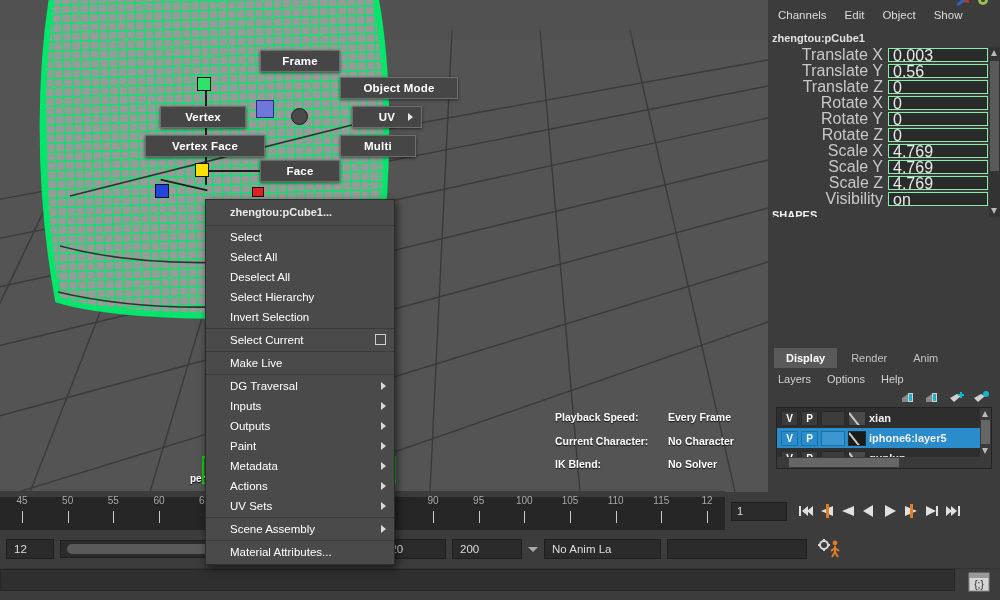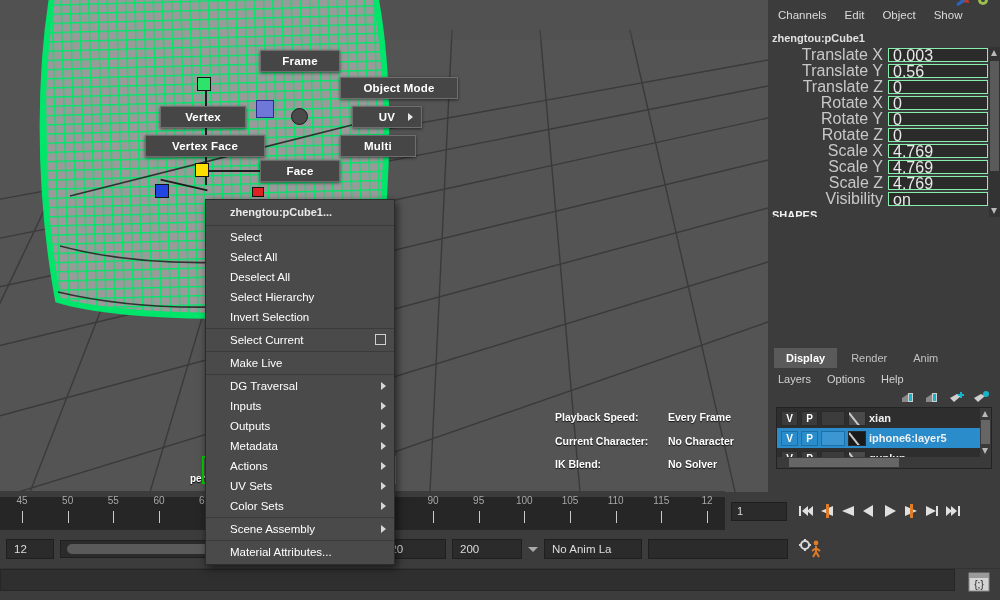--- a/index.html
+++ b/index.html
@@ -362,33 +362,33 @@
       </div>
     <div class="ctx-item">
       <span>Inputs</span>
       <i class="sub"></i>
       </div>
     <div class="ctx-item">
       <span>Outputs</span>
       <i class="sub"></i>
       </div>
     <div class="ctx-item">
+      <span>Paint</span>
+      <i class="sub"></i>
+      </div>
+    <div class="ctx-item">
       <span>Metadata</span>
       <i class="sub"></i>
       </div>
     <div class="ctx-item">
       <span>Actions</span>
       <i class="sub"></i>
       </div>
     <div class="ctx-item">
       <span>UV Sets</span>
-      <i class="sub"></i>
-      </div>
-    <div class="ctx-item">
-      <span>Color Sets</span>
       <i class="sub"></i>
       </div>
 
     <div class="ctx-sep"></div>
     <div class="ctx-item">
       <span>Scene Assembly</span>
       <i class="sub"></i>
       </div>
 
     <div class="ctx-sep"></div>
@@ -622,21 +622,21 @@
   </div>
 
   <div id="rangebar">
     <div class="rng-field" style="width:48px;">12</div>
     <div class="range-slider" style="width:310px;">
       <div class="range-fill"></div>
     </div>
     <div class="rng-field" style="width:70px;">120</div>
     <div class="rng-field" style="width:70px;">200</div>
     <div class="dd-arrow"></div>
-    <div class="rng-field" style="width:98px;">No Anim La</div>
+    <div class="rng-field" style="width:117px;">No Anim La</div>
     <div class="rng-field" style="width:140px;"></div>
     <svg width="26" height="22" style="margin-left:4px;">
       <circle cx="7" cy="7" r="4" fill="none" stroke="#d8d8d8" stroke-width="2"></circle>
       <rect x="6" y="1" width="2" height="3" fill="#d8d8d8"></rect>
       <rect x="6" y="10" width="2" height="3" fill="#d8d8d8"></rect>
       <rect x="1" y="6" width="3" height="2" fill="#d8d8d8"></rect>
       <rect x="10" y="6" width="3" height="2" fill="#d8d8d8"></rect>
       <circle cx="18" cy="5" r="2.4" fill="#e07b28"></circle>
       <path d="M18 8 L18 14 M18 10 L14 13 M18 10 L22 13 M18 14 L15 19 M18 14 L21 19" stroke="#e07b28" stroke-width="2" fill="none"></path>
     </svg>

